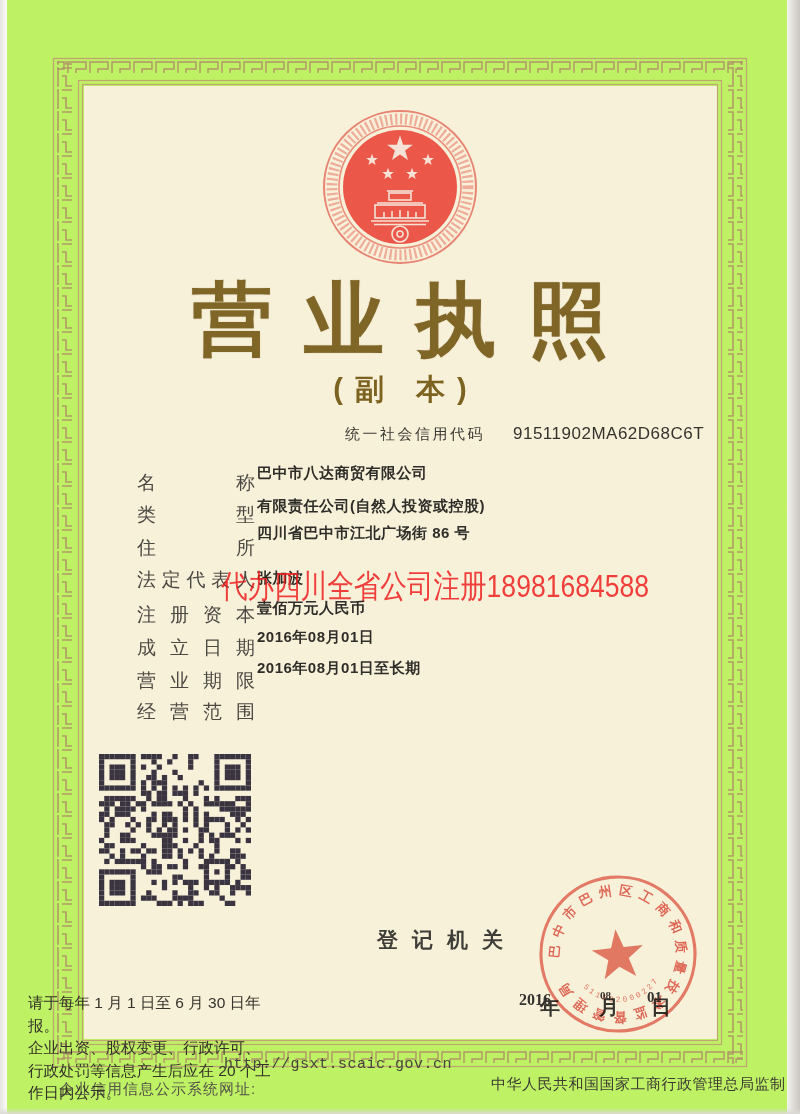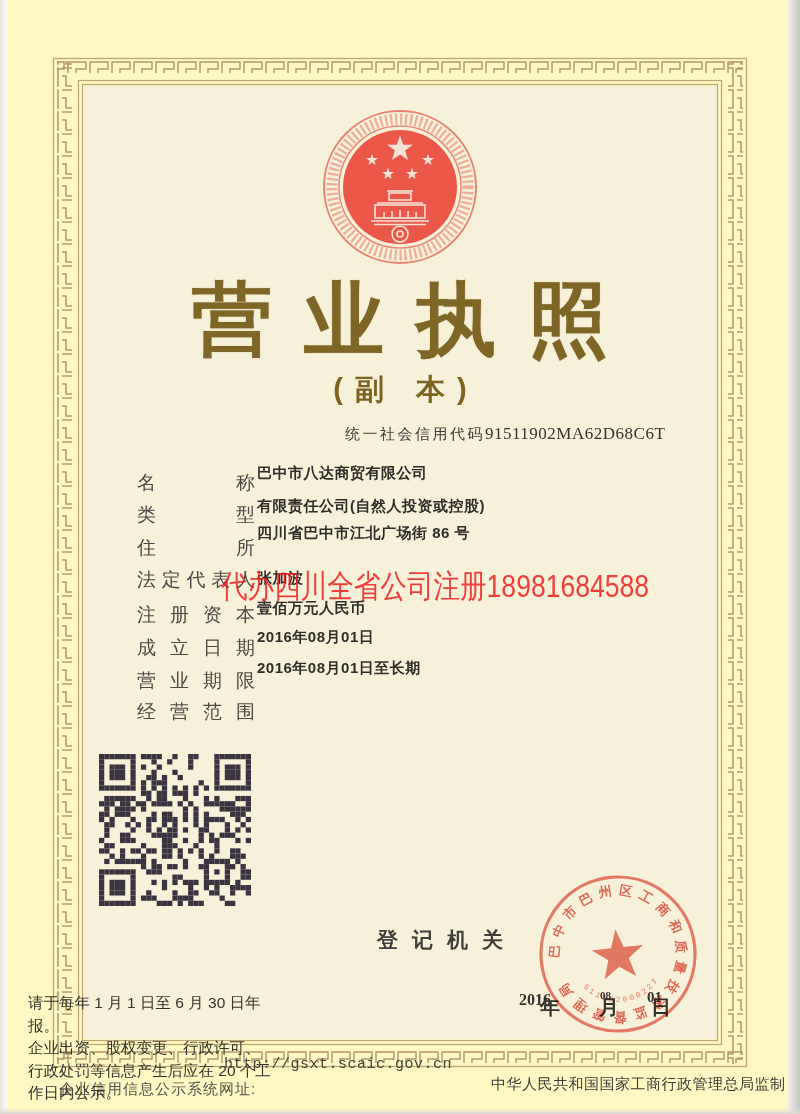--- a/index.html
+++ b/index.html
@@ -1,39 +1,39 @@
 <!DOCTYPE html>
 <html><head>
 <meta charset="utf-8">
 <style>
   html,body{margin:0;padding:0;}
   body{font-family:"Liberation Sans",sans-serif;background:#ffffff;}
-  #page{position:relative;width:800px;height:1114px;background:#fef9c3;overflow:hidden;}
+  #page{position:relative;width:800px;height:1114px;background:#bef264;overflow:hidden;}
 
   
   .edge-right{position:absolute;right:0;top:0;width:13px;height:1114px;
     background:linear-gradient(to right,#f4f2ee,#c9c6c1);}
   .edge-left{position:absolute;left:0;top:0;width:7px;height:1114px;
     background:linear-gradient(to right,#e6e4df,#fcfbf5);}
   .edge-bottom{position:absolute;left:0;bottom:0;width:800px;height:6px;
     background:linear-gradient(to bottom,rgba(252,251,245,0),#dcdad5);}
 
   .abs{position:absolute;}
 
   
   .title{left:0;top:278px;width:800px;text-align:center;
     font-size:80px;line-height:84px;font-weight:800;color:#7f6526;
     letter-spacing:32px;text-indent:32px;font-family:"Liberation Sans",sans-serif;
     text-shadow:0 0 1px rgba(110,85,25,.6);}
   .subtitle{left:0;top:370px;width:800px;text-align:center;
     font-size:29px;font-weight:600;color:#7d6320;letter-spacing:12px;text-indent:12px;}
   .creditline{left:345px;top:424px;white-space:nowrap;color:#3c3a34;}
   .creditline .lbl{font-size:15px;font-weight:400;letter-spacing:2.5px;}
-  .creditline .code{font-family:Liberation Serif, serif;font-size:17px;
-    letter-spacing:0.5px;margin-left:0;color:#35332e;}
+  .creditline .code{font-family:Liberation Sans, sans-serif;font-size:17px;
+    letter-spacing:0.5px;margin-left:28px;color:#35332e;}
 
   .f-label{position:absolute;left:137px;width:118px;font-size:19px;color:#4c4943;
     text-align:justify;text-align-last:justify;-moz-text-align-last:justify;white-space:normal;}
   .f-value{position:absolute;left:257px;width:470px;font-size:15px;font-weight:700;
     color:#2f2d28;letter-spacing:0.5px;}
   .lt0{top:470px}.lt1{top:502px}.lt2{top:535px}.lt3{top:567px}
   .lt4{top:602px}.lt5{top:635px}.lt6{top:668px}.lt7{top:699px}
   .vt0{top:464px;font-size:15px}.vt1{top:497px}.vt2{top:524px}.vt3{top:569px}
   .vt4{top:599px}.vt5{top:628px}.vt6{top:659px}
   .vt7{top:697px;width:466px;font-weight:600;font-size:15px;line-height:23.5px;letter-spacing:0;}

